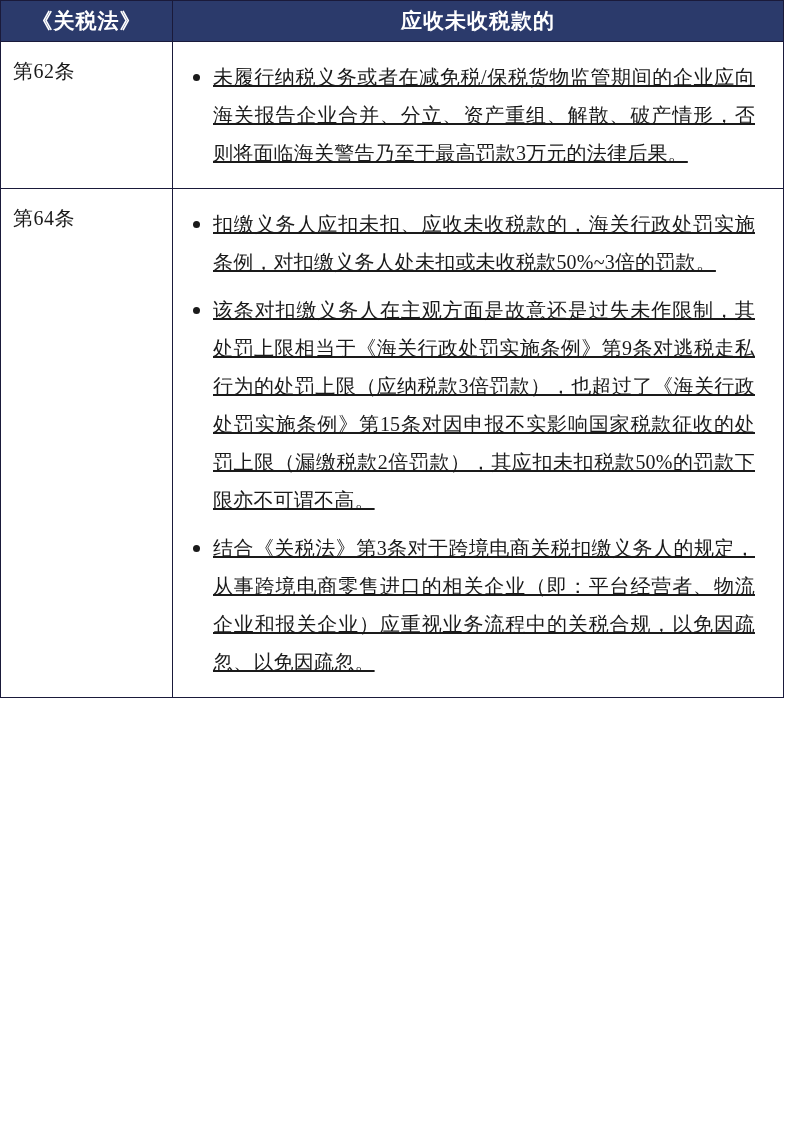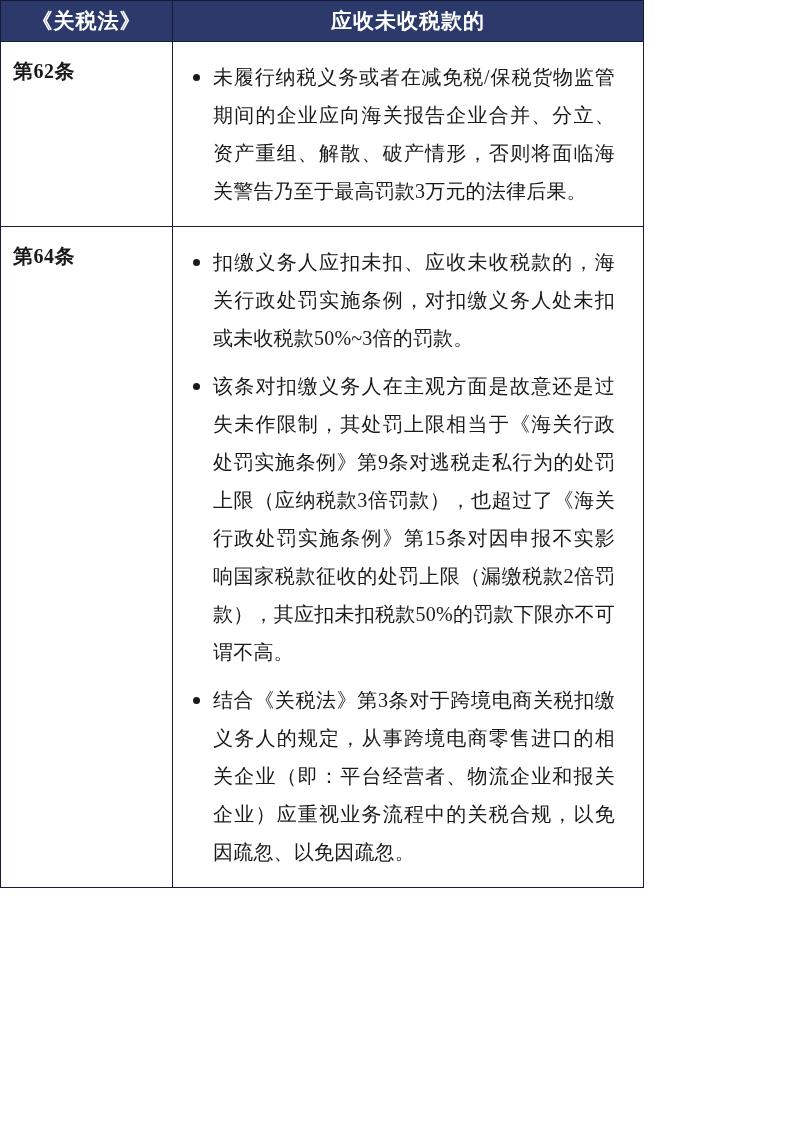--- a/index.html
+++ b/index.html
@@ -7,21 +7,21 @@
     margin: 0;
     padding: 0;
     background: #ffffff;
   }
   body {
     width: 800px;
     font-family: "Liberation Serif", "DejaVu Serif", serif;
     color: #1a1a1a;
   }
   .doc-table {
-    width: 644px;
+    width: 784px;
     border-collapse: collapse;
     table-layout: fixed;
   }
   .doc-table th,
   .doc-table td {
     border: 1px solid #1a1a3a;
     vertical-align: top;
   }
   thead th {
     background: #2b3a6b;
@@ -33,28 +33,29 @@
     padding: 8px 4px;
     height: 40px;
     line-height: 24px;
     border-color: #2b3a6b;
   }
   thead th.col-law {
     width: 172px;
   }
   td.col-law {
     width: 172px;
-    font-weight: bold;
+    font-weight: normal;
     font-size: 20px;
     padding: 14px 0 14px 12px;
     line-height: 30px;
     letter-spacing: 0.5px;
   }
   td.col-content {
     padding: 10px 28px 14px 10px;
+    text-decoration: underline;
   }
   ul.bullets {
     margin: 0;
     padding: 0 0 0 30px;
     list-style: none;
   }
   ul.bullets li {
     position: relative;
     font-size: 20px;
     line-height: 38px;

